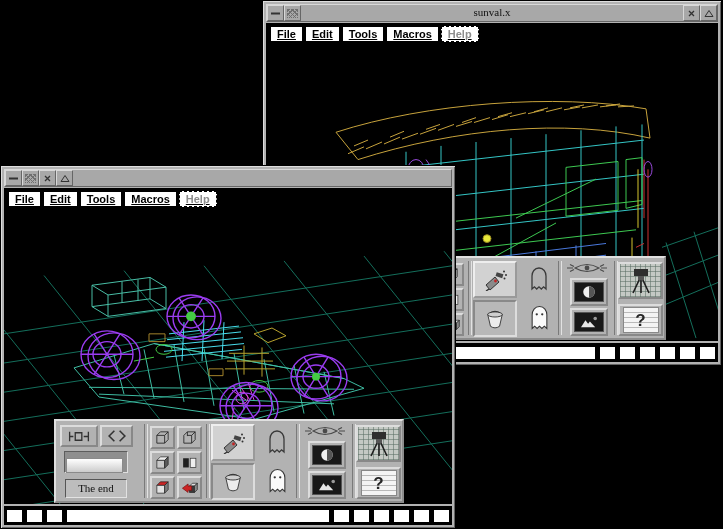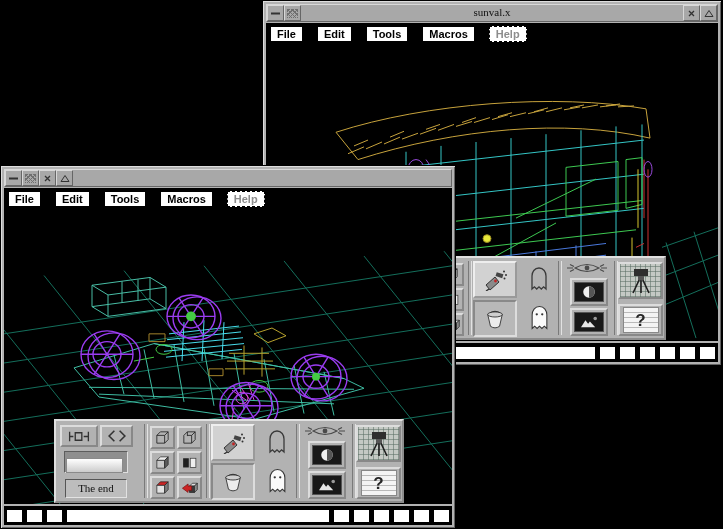--- a/index.html
+++ b/index.html
@@ -16,21 +16,21 @@
             border-bottom:1px solid #666;border-right:1px solid #666;}
   .tb-box{width:17px;flex:0 0 17px;display:flex;align-items:center;justify-content:center;background:#a8a8a8;
           border-top:1px solid #d8d8d8;border-left:1px solid #d8d8d8;
           border-bottom:1px solid #666;border-right:1px solid #666;box-sizing:border-box;}
   .tb-title{flex:1;text-align:center;font-size:11px;line-height:14px;color:#111;}
   .hatch{width:11px;height:9px;
          background:repeating-linear-gradient(45deg,#6f6f6f 0 1px,transparent 1px 3px),
                     repeating-linear-gradient(-45deg,#6f6f6f 0 1px,transparent 1px 3px);}
   .client{flex:1;position:relative;background:#000;overflow:hidden;}
   
-  .menubar{position:absolute;top:3px;left:4px;display:flex;gap:14px;z-index:5;}
+  .menubar{position:absolute;top:3px;left:4px;display:flex;gap:2px;z-index:5;text-decoration:underline;}
   .menu-btn{background:#fff;border:1px solid #000;color:#000;font-size:11px;font-weight:bold;
             padding:1px 6px;white-space:nowrap;}
   .menu-btn.disabled{border:1px dashed #000;color:#8d8d8d;}
   
   .art{position:absolute;left:0;top:0;width:100%;height:100%;}
   
   .toolbar{position:absolute;left:50px;bottom:1px;width:350px;height:84px;z-index:6;
            background:#b2b2b2;border:2px outset #e0e0e0;box-sizing:border-box;}
   .vsep{position:absolute;top:3px;bottom:3px;width:2px;
         border-left:1px solid #7a7a7a;border-right:1px solid #e2e2e2;}

